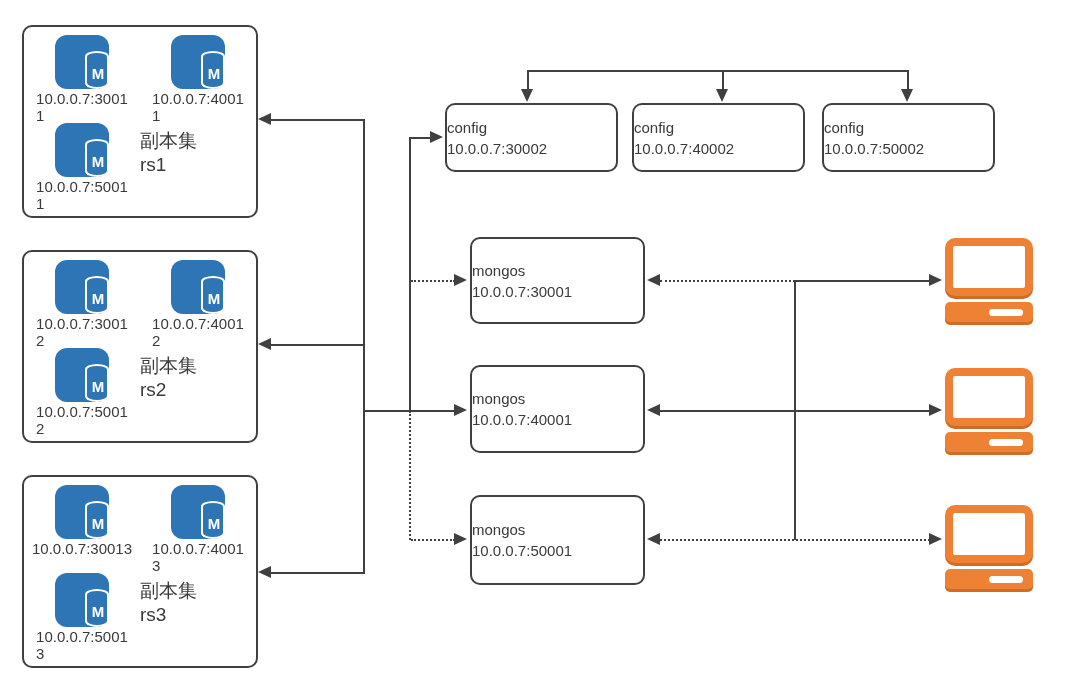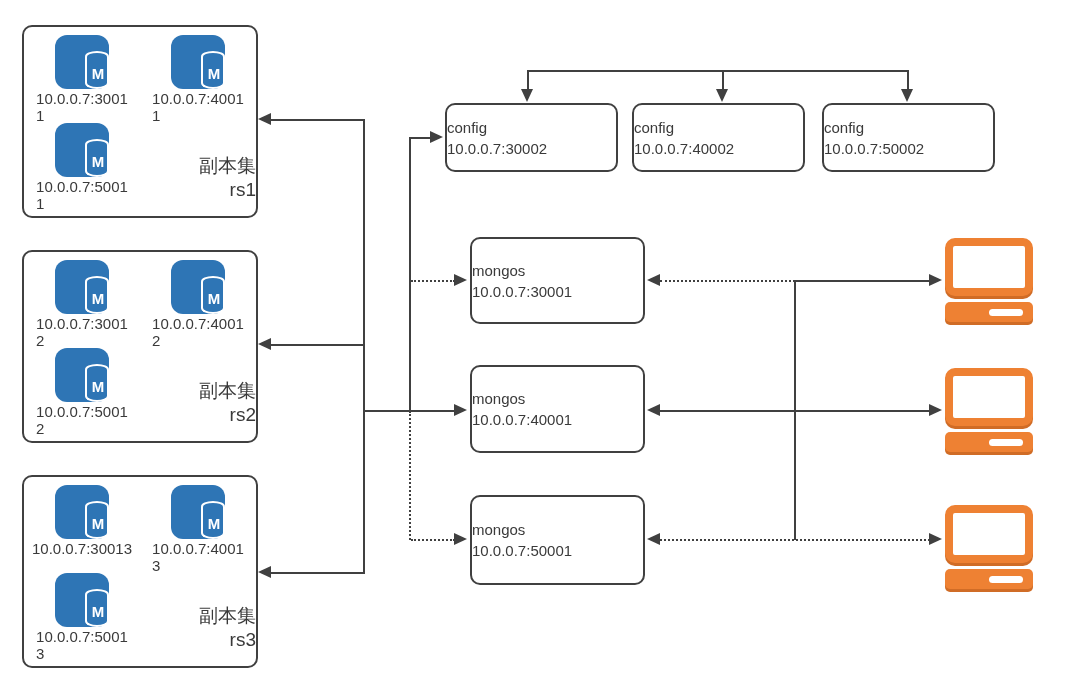--- a/index.html
+++ b/index.html
@@ -17,21 +17,21 @@
     display:flex; flex-direction:column; align-items:flex-start; justify-content:center;
     font-size:15px; line-height:1.4; text-align:center;
   }
   
   .rs-box { width:236px; height:193px; }
   .rs-node {
     position:absolute; width:50%; display:flex; flex-direction:column; align-items:center;
   }
   .rs-node .lbl { font-size:15px; line-height:1.12; text-align:left; margin-top:2px; }
   .rs-title {
-    position:absolute; left:50%; top:127px; width:50%; text-align:right;
+    position:absolute; left:50%; top:102px; width:50%; text-align:left;
     font-size:19px; line-height:1.25;
   }
   
   .mongo-icon { position:relative; width:54px; height:54px; background:#2E75B5; border-radius:12px; }
   .cyl { position:absolute; right:-4px; top:16px; width:28px; height:42px; }
   .cyl-top {
     position:absolute; top:0; left:0; width:24px; height:11px;
     background:#2E75B5; border:2px solid #ffffff; border-radius:50%;
   }
   .cyl-body {

